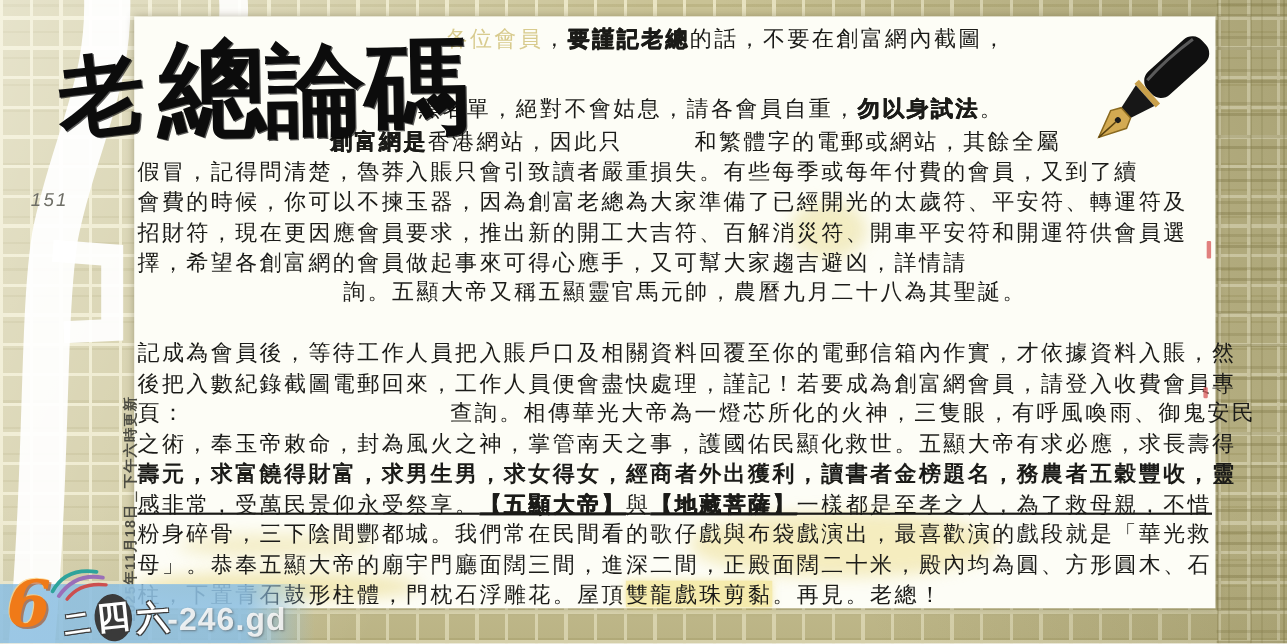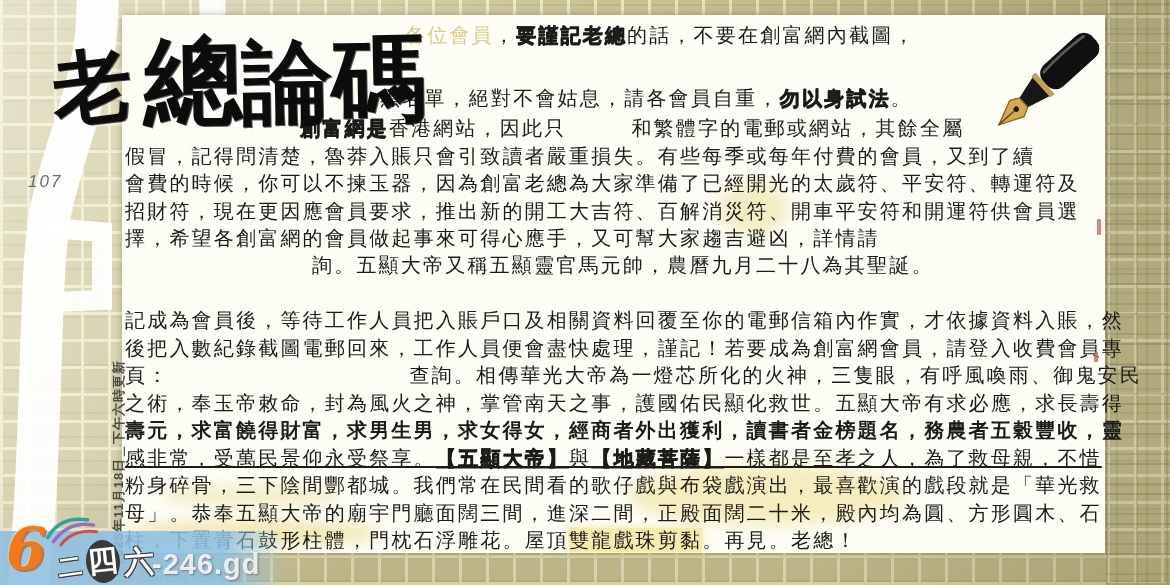--- a/index.html
+++ b/index.html
@@ -103,21 +103,21 @@
 <div class="stage">
 
   <div class="right-strip"></div>
 
   <svg class="white-glyph" width="330" height="585" viewBox="0 0 330 585">
     <path d="M 96,-24 C 106,70 66,130 50,215 C 38,290 44,420 28,595" fill="none" stroke="#ffffff" stroke-width="42" stroke-linecap="round" opacity="0.93"></path>
     <path d="M 48,228 L 102,232 L 102,300 L 58,302" fill="none" stroke="#ffffff" stroke-width="20" opacity="0.93"></path>
     <path d="M 210,-20 C 218,30 206,64 182,86" fill="none" stroke="#ffffff" stroke-width="26" stroke-linecap="round" opacity="0.9"></path>
   </svg>
 
-  <div class="page-number">107</div>
+  <div class="page-number">151</div>
 
   <div class="update-date">2025年11月18日＿下午六時更新</div>
 
   <div class="paper">
     <div class="stain s1"></div>
     <div class="stain s2"></div>
     <div class="stain s3"></div>
     <div class="stain s4"></div>
     <div class="textblock">
         <div class="text-line" style="left: 283px; top: 8px;"><span class="seg-f">各位會員</span><span class="seg-n">，</span><span class="seg-b">要謹記老總</span><span class="seg-n">的話，不要在創富網內截圖，</span></div>

